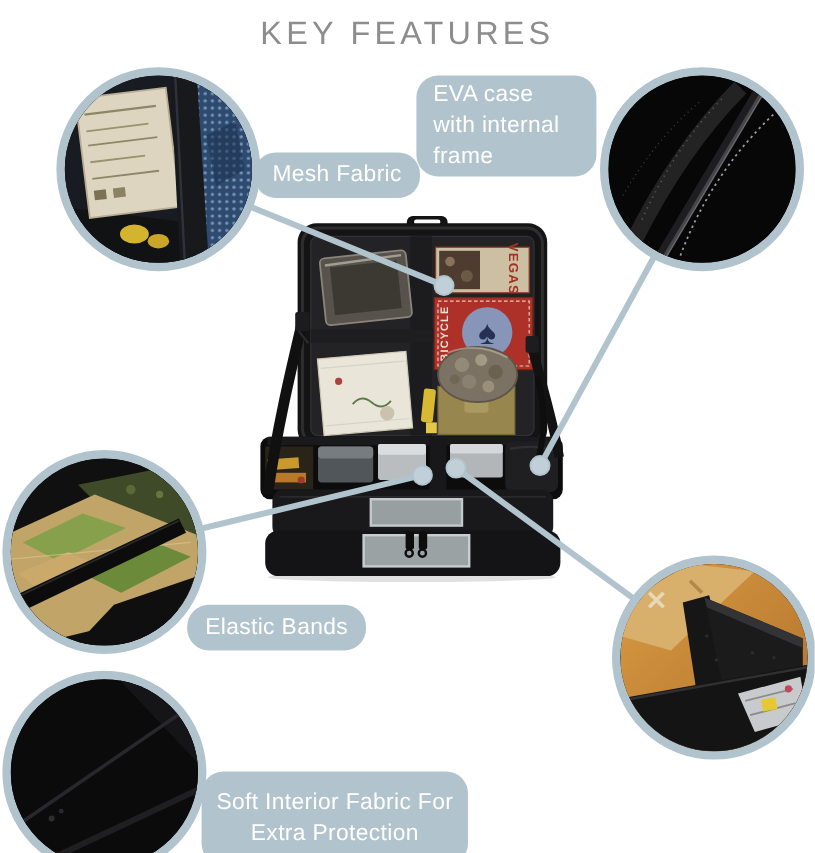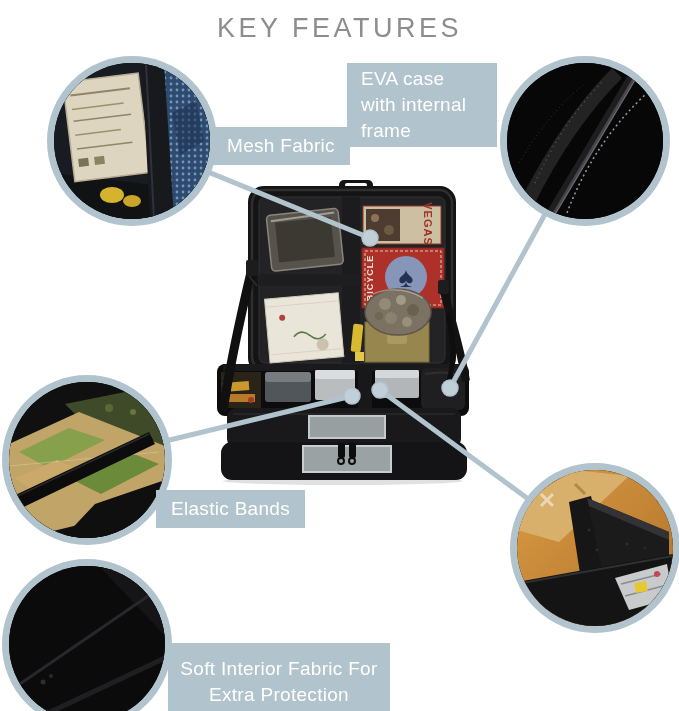--- a/index.html
+++ b/index.html
@@ -24,26 +24,26 @@
   }
   .callout-circle svg{display:block;width:156px;height:156px;}
   .c-mesh{left:47px;top:40px;}
   .c-eva{left:500px;top:40px;}
   .c-elastic{left:2px;top:359px;}
   .c-fabric{left:2px;top:543px;}
   .c-dividers{left:510px;top:447px;}
   .feature-label{
     position:absolute;z-index:4;box-sizing:border-box;
     background:var(--accent,#b1c3cd);color:var(--label-text,#fff);
-    font-size:19px;line-height:26px;border-radius:0;
+    font-size:19px;line-height:26px;border-radius:18px;
     padding:6px 15px;white-space:nowrap;letter-spacing:.3px;
   }
   .l-eva{left:347px;top:47px;width:150px;white-space:normal;text-align:left;padding:3px 14px;}
   .l-mesh{left:212px;top:111px;}
-  .l-elastic{left:156px;top:474px;}
+  .l-elastic{left:156px;top:488px;}
   .l-dividers{left:336px;top:552px;}
   .l-fabric{left:168px;top:627px;width:222px;white-space:normal;text-align:center;padding:13px 10px;}
 </style>
 </head>
 <body>
 
 <div class="stage">
 
   <div class="page-title">KEY FEATURES</div>
 

